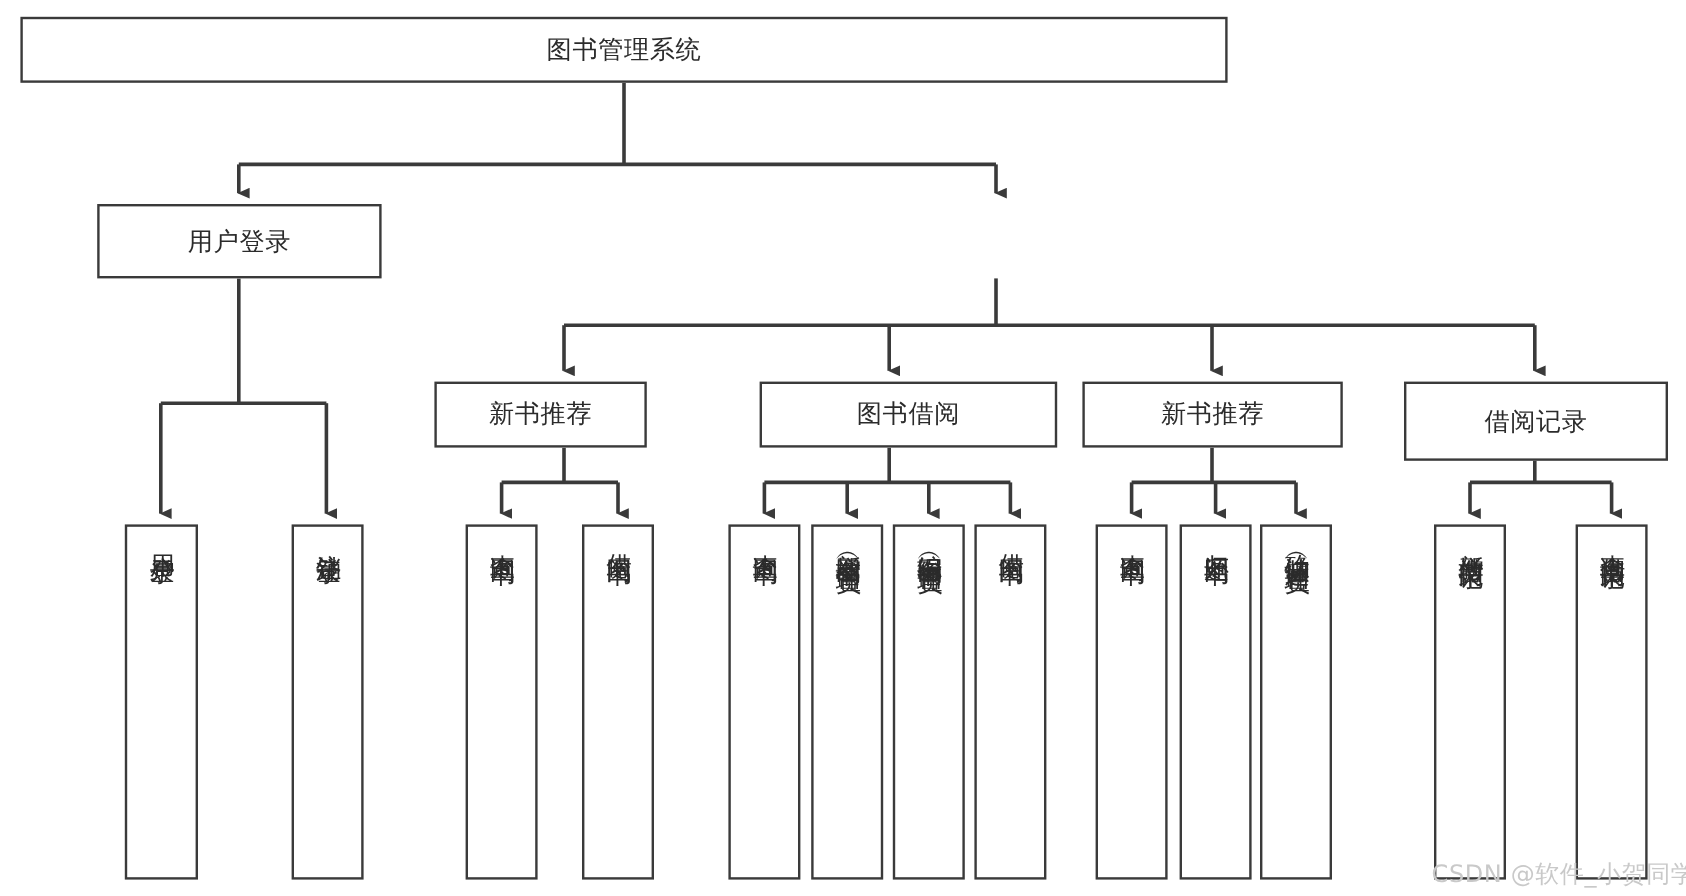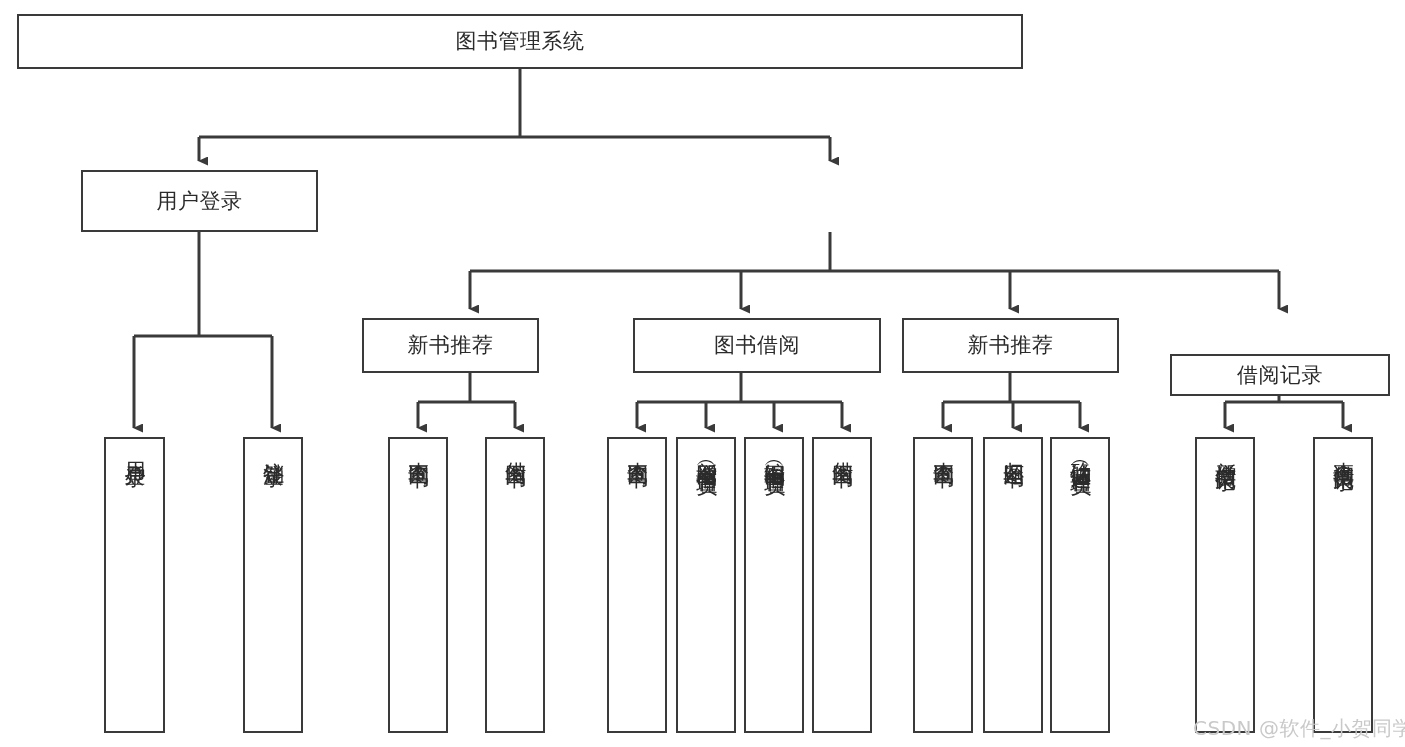--- a/index.html
+++ b/index.html
@@ -129,21 +129,21 @@
 
   <div class="node-box node-horizontal" style="left:362px; top:318px; width:177px; height:55px;text-align:right;">
     <span class="node-label">新书推荐</span>
   </div>
   <div class="node-box node-horizontal" style="left:633px; top:318px; width:248px; height:55px;">
     <span class="node-label">图书借阅</span>
   </div>
   <div class="node-box node-horizontal" style="left:902px; top:318px; width:217px; height:55px;">
     <span class="node-label">新书推荐</span>
   </div>
-  <div class="node-box node-horizontal" style="left:1170px; top:318px; width:220px; height:42px;margin-top:36px;">
+  <div class="node-box node-horizontal" style="left:1170px; top:318px; width:220px; height:66px;">
     <span class="node-label">借阅记录</span>
   </div>
 
   <div class="node-box node-vertical" style="left:104px; top:437px; width:61px; height:296px;">
     <span class="node-label">用户登录</span>
   </div>
   <div class="node-box node-vertical" style="left:243px; top:437px; width:60px; height:296px;">
     <span class="node-label">注销登录</span>
   </div>
   <div class="node-box node-vertical" style="left:388px; top:437px; width:60px; height:296px;">

